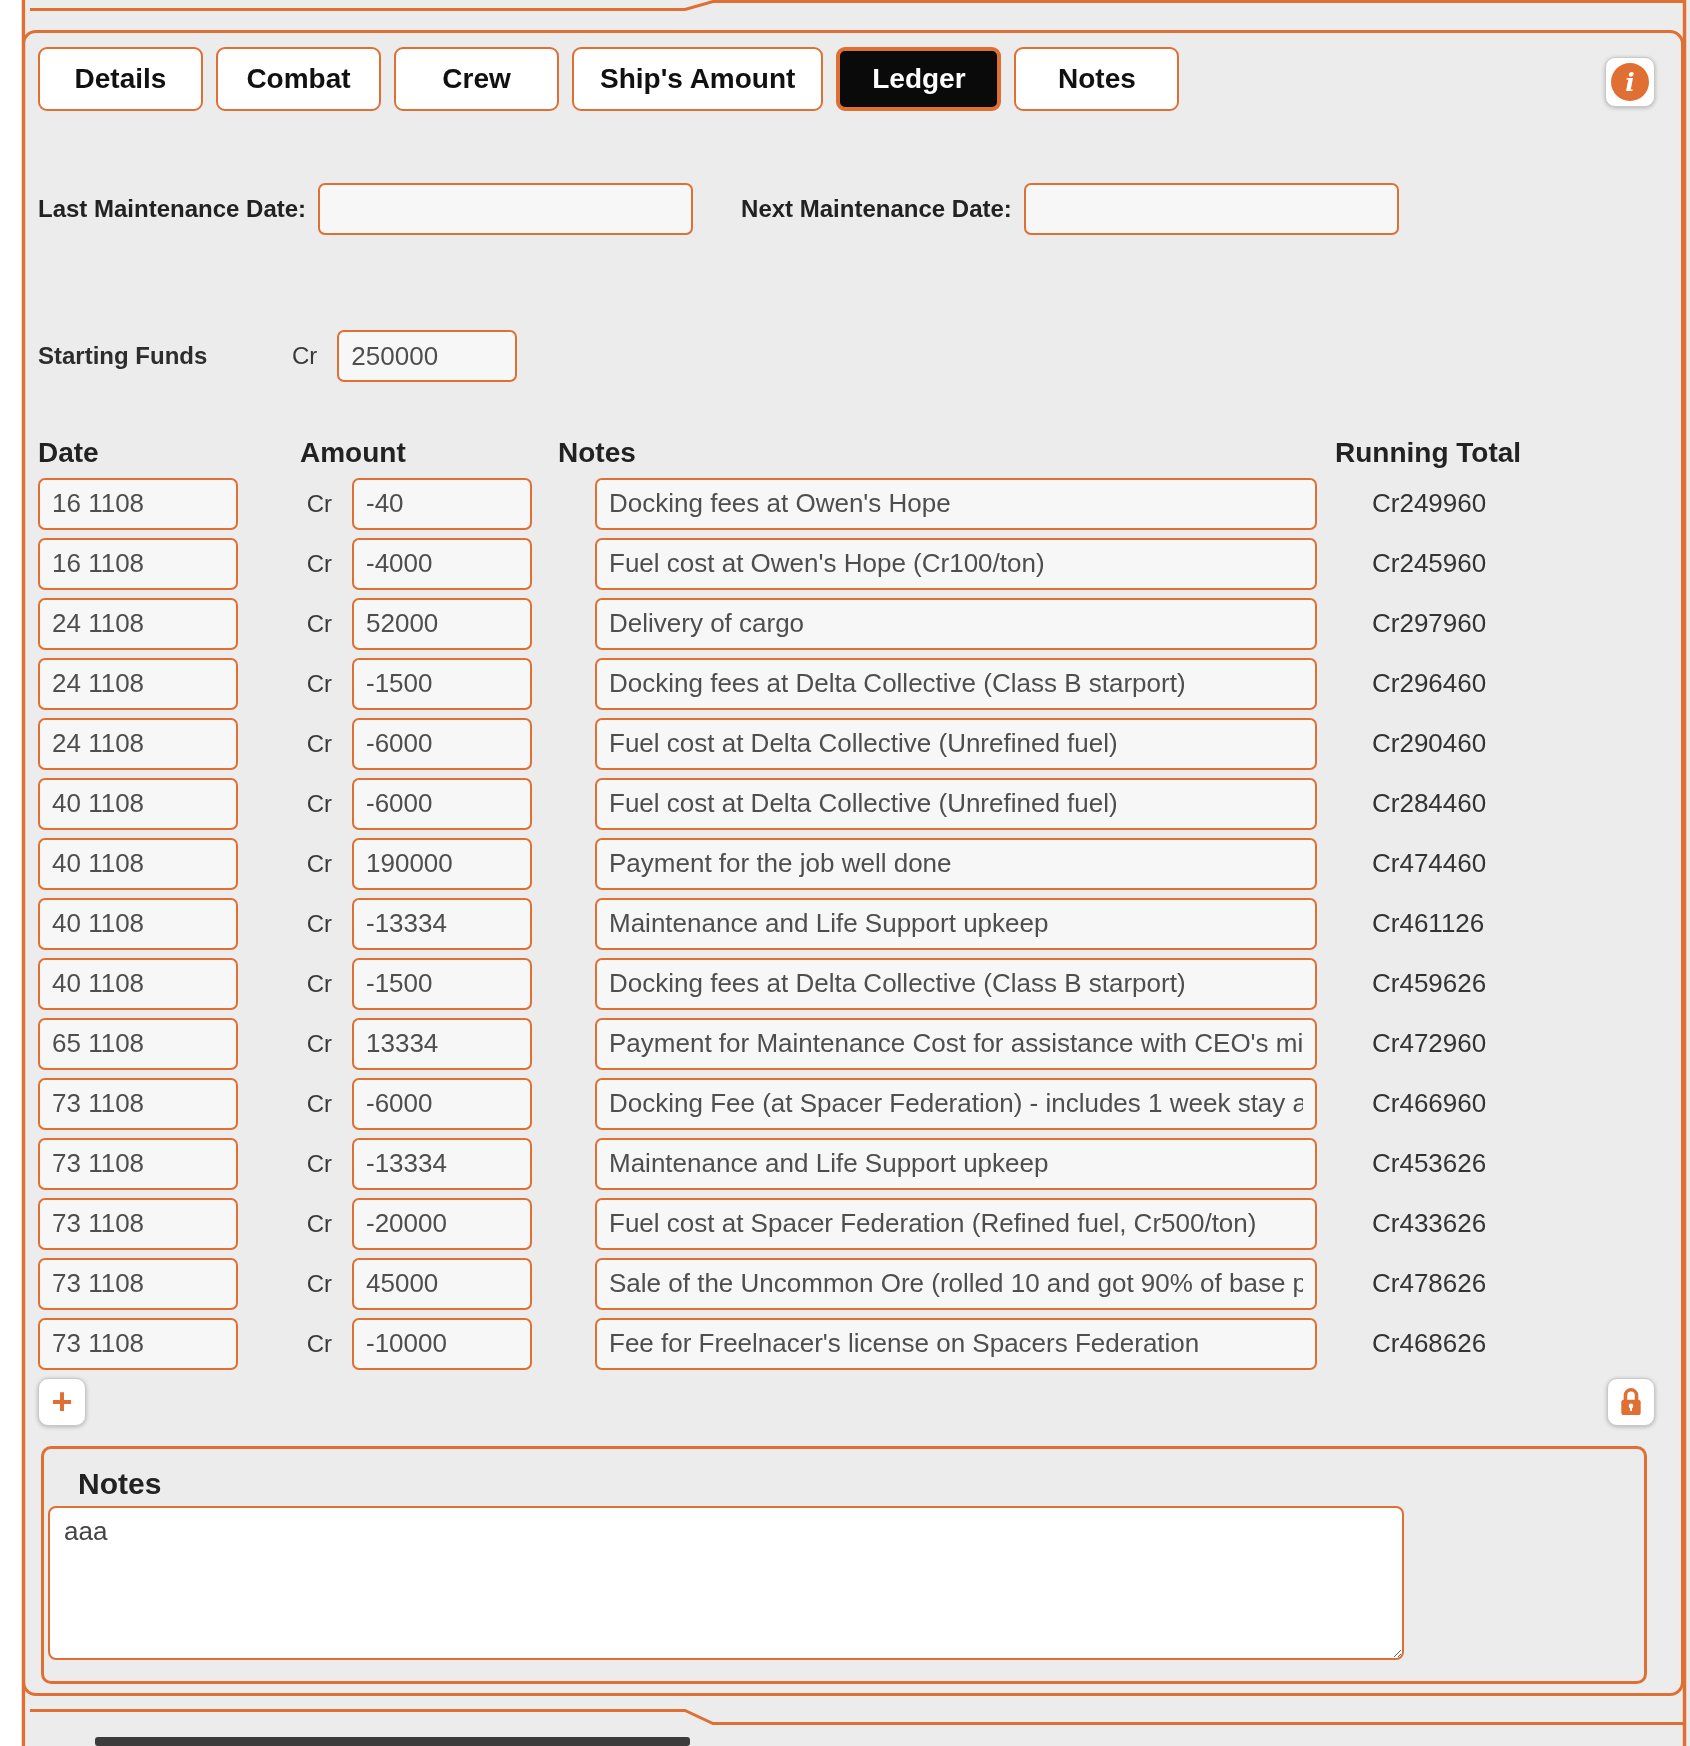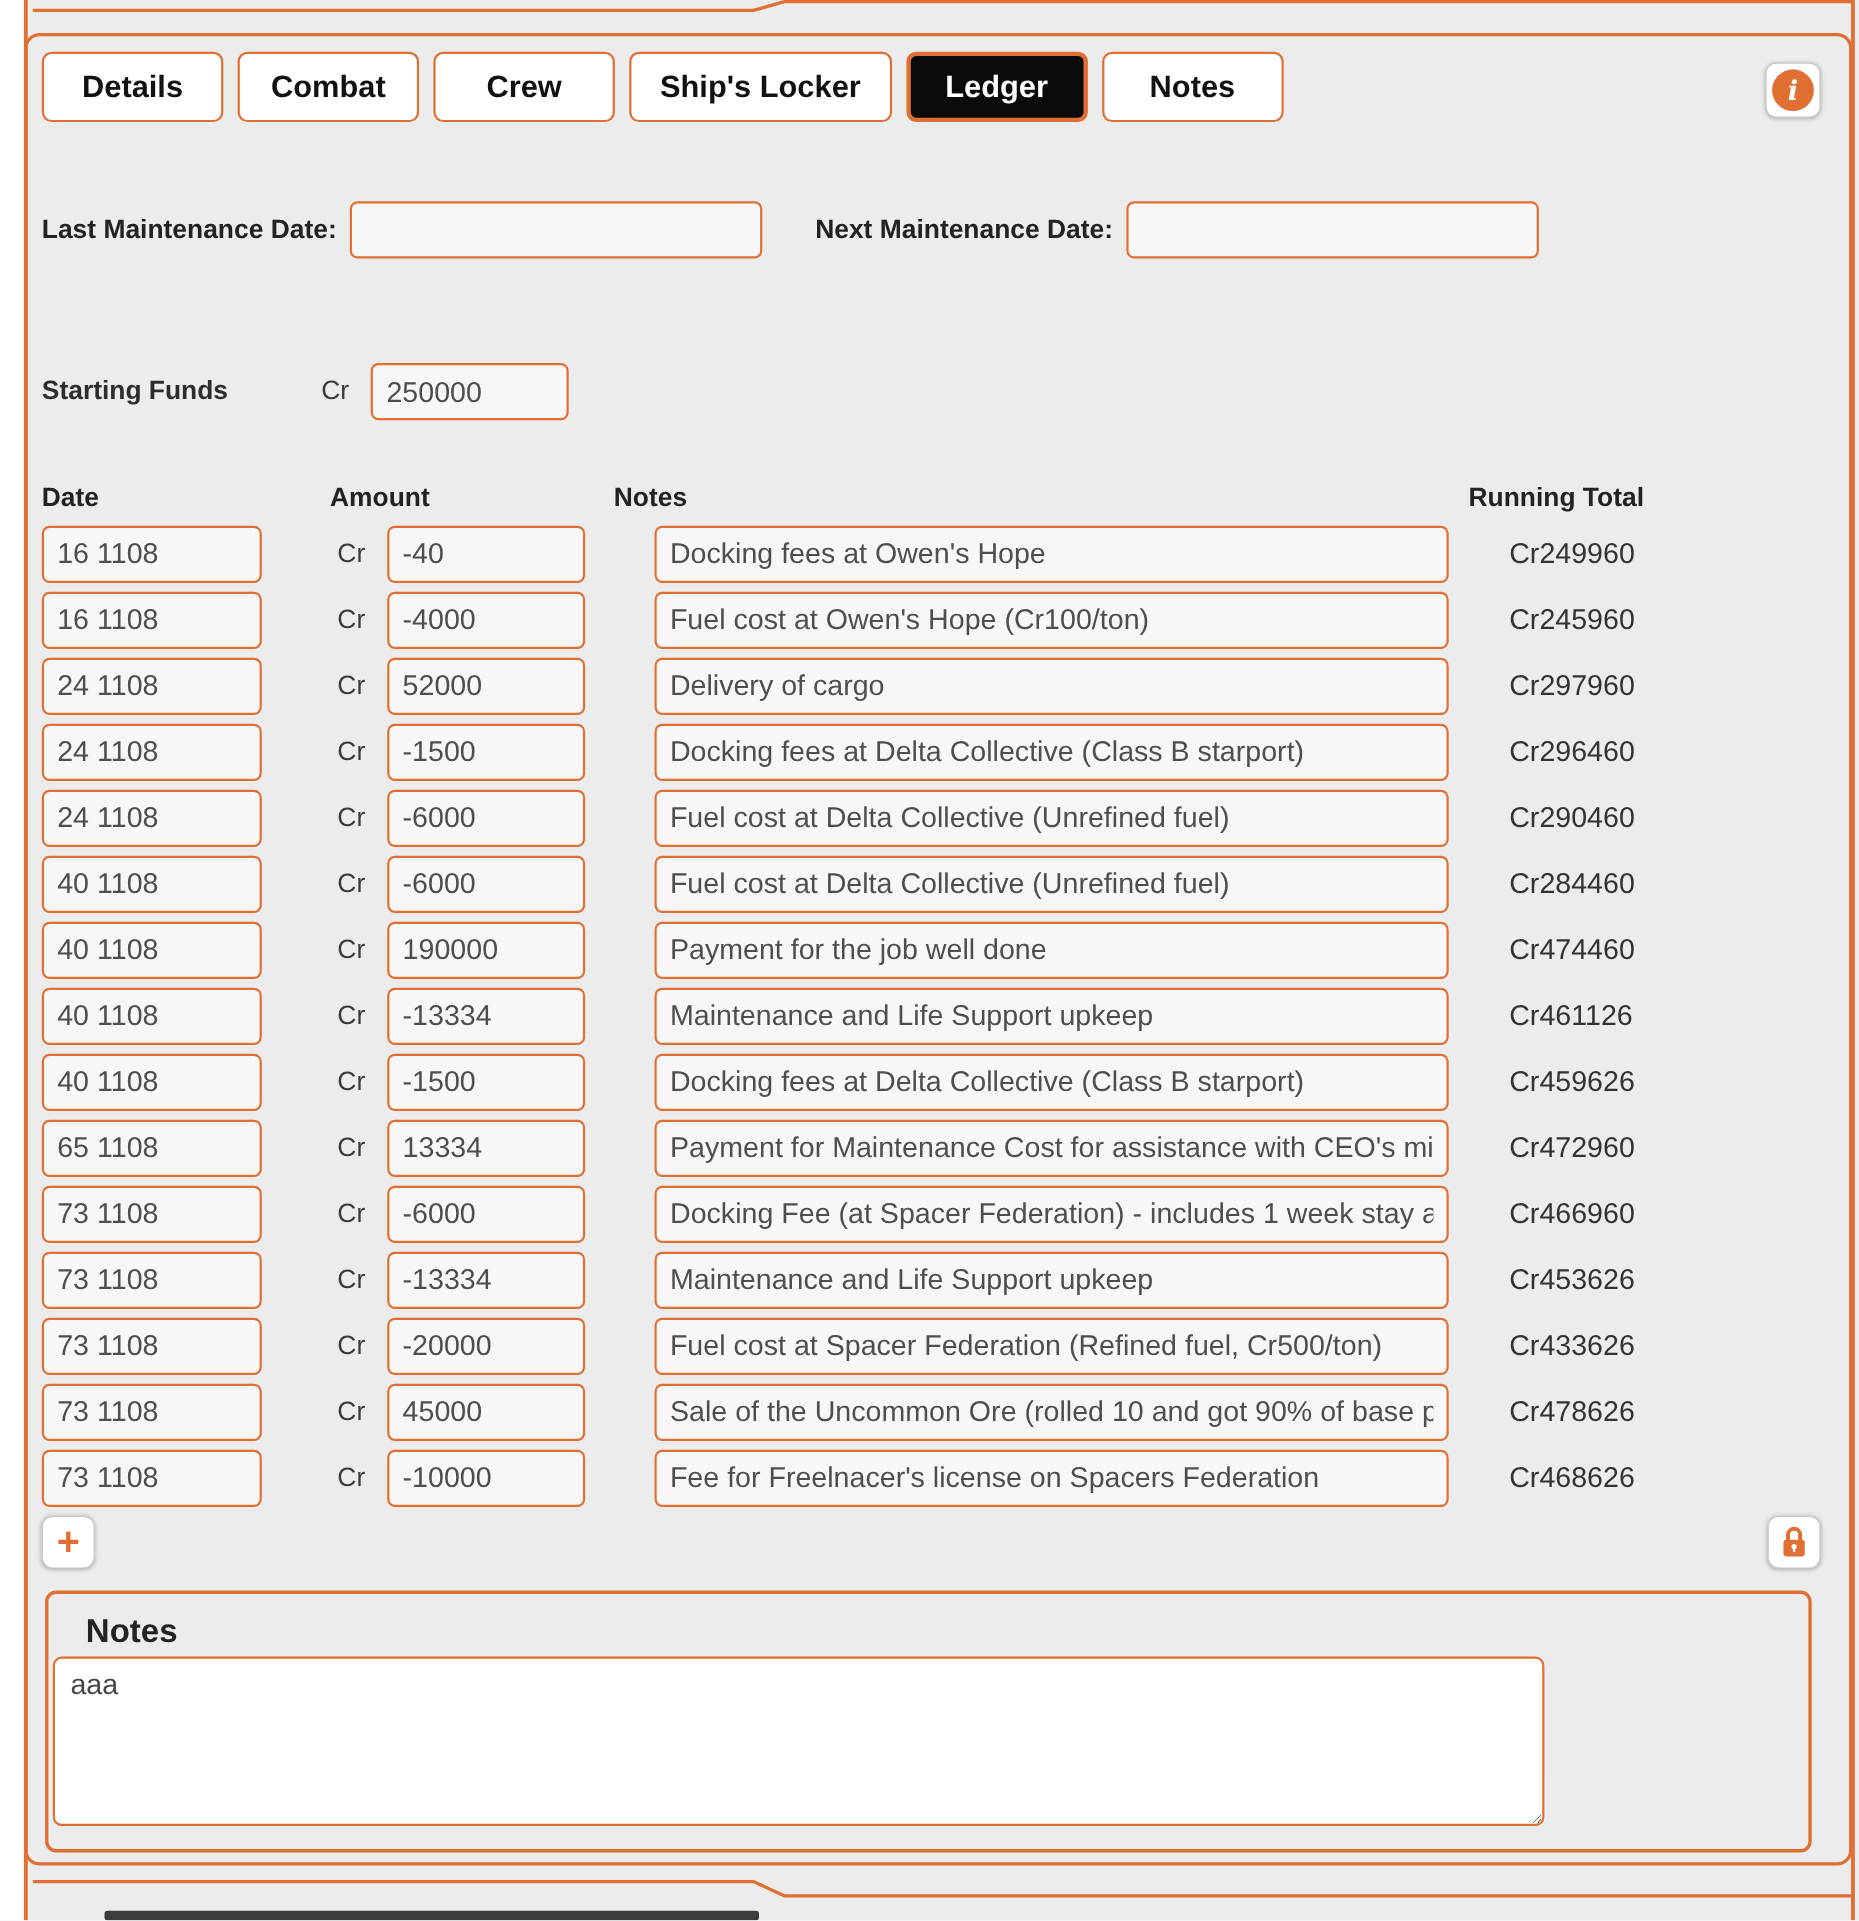--- a/index.html
+++ b/index.html
@@ -47,21 +47,21 @@
     font-family:inherit;font-size:26px;color:var(--input-text);padding:0 12px;outline:none;
   }
   .maint .field{width:375px;margin-left:12px;}
   .maint .next-label{margin-left:48px;}
   
   .funds{display:flex;align-items:center;margin:95px 0 0 6px;}
   .funds-label{width:254px;font-size:24px;font-weight:700;}
   .cr{font-size:24px;color:#3A3A3A;margin-right:20px;}
   .funds .field{width:180px;}
   
-  .lhead{display:flex;margin:56px 0 0 6px;font-size:24px;font-weight:700;color:#222;line-height:30px;}
+  .lhead{display:flex;margin:56px 0 0 6px;font-size:28px;font-weight:700;color:#222;line-height:30px;}
   .h-date{width:262px;} .h-amount{width:258px;} .h-notes{width:777px;}
   .lrow{display:flex;align-items:center;height:55px;margin:5px 0 0 6px;}
   #ledger-rows .lrow:first-child{margin-top:8px;}
   .lrow .date{width:200px;}
   .lrow .cr{margin-left:64px;width:30px;text-align:right;}
   .lrow .amount{width:180px;}
   .lrow .note{width:722px;margin-left:63px;white-space:nowrap;overflow:hidden;}
   .lrow .running{margin-left:55px;font-size:26px;color:#333;}
   .lfoot{display:flex;justify-content:space-between;align-items:center;margin:7px 0 0 6px;padding-right:12px;}
   .plus-glyph{color:var(--accent);font-size:36px;font-weight:700;line-height:40px;}
@@ -89,21 +89,21 @@
   <path d="M30 1710.5 H685 L713 1723.5 H1684" stroke="var(--accent)" stroke-width="3" fill="none"></path>
   <rect x="95" y="1737" width="595" height="9" rx="3" fill="var(--bottom-bar)"></rect>
 </svg>
 
 <main class="sheet">
 
   <div class="tabs" id="tabs">
       <button class="tab">Details</button>
       <button class="tab">Combat</button>
       <button class="tab">Crew</button>
-      <button class="tab">Ship's Locker</button>
+      <button class="tab">Ship's Amount</button>
       <button class="tab active">Ledger</button>
       <button class="tab">Notes</button>
     </div>
 
   <button class="icon-btn info-btn">
     <span class="info-circle">i</span>
   </button>
 
   <div class="maint">
     <span>Last Maintenance Date:</span>

